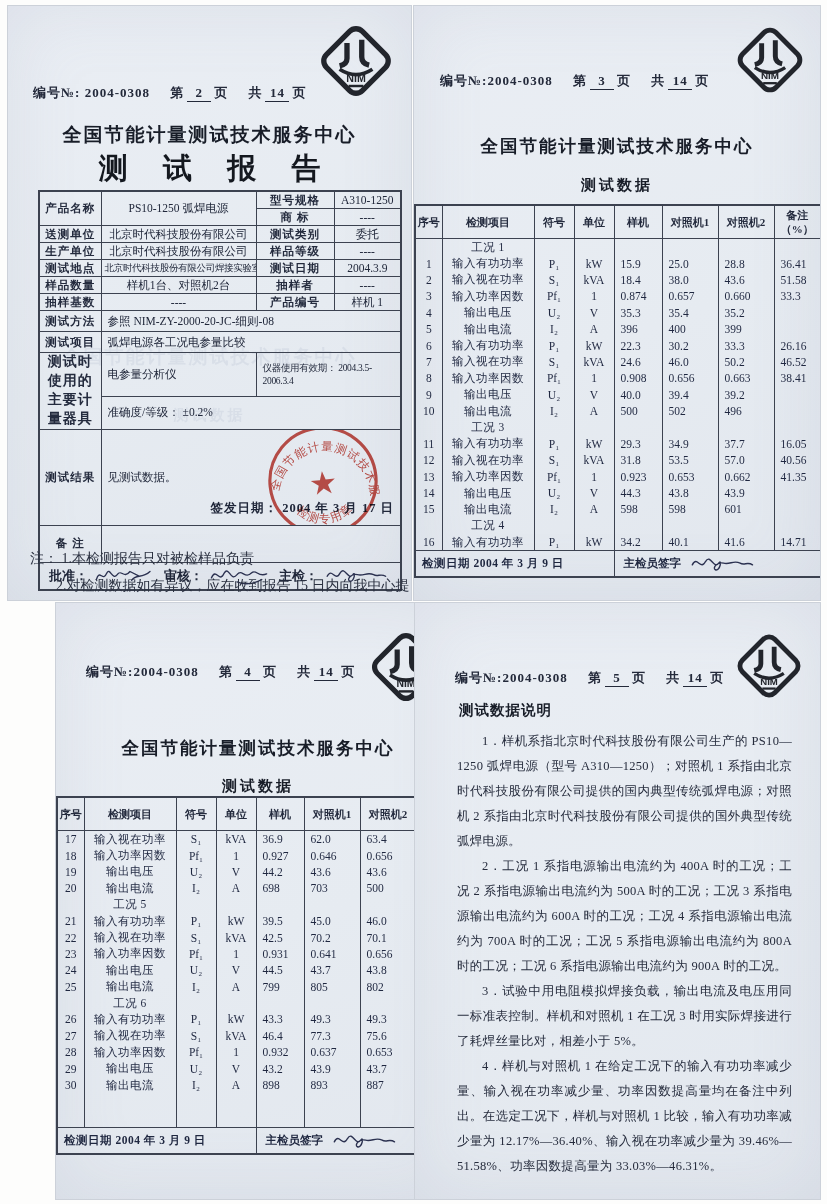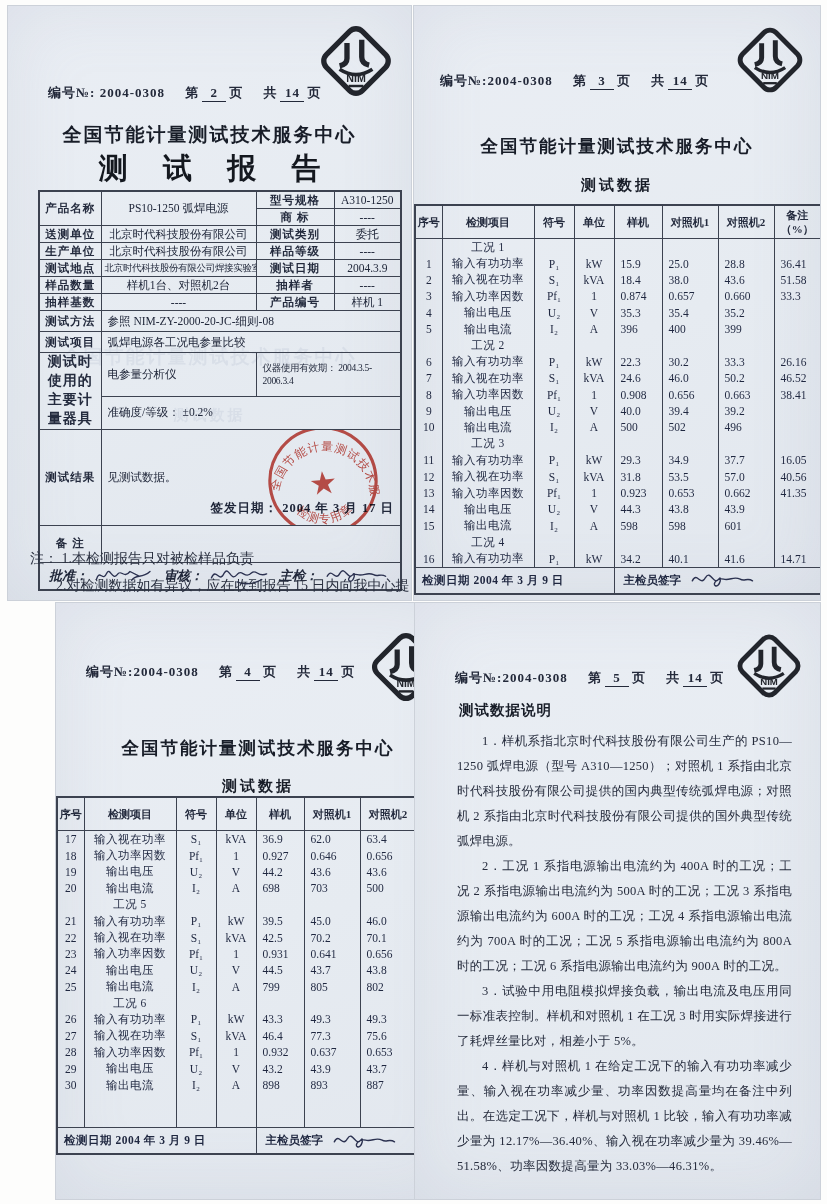--- a/index.html
+++ b/index.html
@@ -18,21 +18,21 @@
   #p4{left:8px;top:603px;width:404px;height:596px;margin-left:48px;}
   #p5{left:415px;top:603px;width:405px;height:596px;}
 
   .nim{position:absolute;}
   #p2 .nim{right:14px;top:14px;width:82px;height:82px;}
   #p3 .nim{right:12px;top:16px;width:76px;height:76px;}
   #p4 .nim{right:14px;top:24px;width:80px;height:80px;}
   #p5 .nim{right:14px;top:26px;width:74px;height:74px;}
 
   .pgnum{position:absolute;font-size:13px;font-weight:bold;letter-spacing:1px;color:#23293a;white-space:nowrap;}
-  #p2 .pgnum{left:40px;top:78px;}
+  #p2 .pgnum{left:25px;top:78px;}
   #p3 .pgnum{left:26px;top:66px;}
   #p4 .pgnum{left:30px;top:60px;}
   #p5 .pgnum{left:40px;top:66px;}
   .pgnum .u{display:inline-block;min-width:20px;text-align:center;border-bottom:1.5px solid #23293a;margin:0 3px;padding:0 2px;}
   .pgnum .g{margin-left:16px;}
 
   .ctitle{position:absolute;left:0;right:0;text-align:center;font-weight:bold;color:#181d28;}
   #p2 .ctitle{top:116px;font-size:19px;letter-spacing:2px;}
   .bigtitle{position:absolute;left:0;right:0;top:143px;text-align:center;
     font-size:29px;font-weight:bold;letter-spacing:14px;text-indent:14px;color:#14181f;}
@@ -45,21 +45,21 @@
   .ghost{position:absolute;left:0;right:0;text-align:center;font-weight:bold;color:#6d7da0;opacity:.10;filter:blur(.6px);}
 
   
   .itable{position:absolute;left:30px;top:184px;width:362px;border-collapse:collapse;table-layout:fixed;
     font-size:11.5px;color:#20273a;border:2px solid #3c4250;}
   .itable td{border:1px solid #3c4250;padding:0 3px;overflow:hidden;vertical-align:middle;}
   .itable .lab{text-align:center;letter-spacing:1px;font-weight:bold;color:#242b3e;}
   .itable .val{text-align:center;}
   .itable .left{text-align:left;padding-left:6px;}
   .r16 td{height:16px;} .r20 td{height:20px;} .r18 td{height:18px;}
-  .r95 td{height:95px;} .r36 td{height:36px;} .r26 td{height:26px;font-style:italic;}
+  .r95 td{height:95px;} .r36 td{height:36px;} .r26 td{height:26px;}
   .tiny{font-size:9.5px;white-space:nowrap;letter-spacing:-.3px;}
   .vcell{position:relative;vertical-align:top;padding-top:4px;}
   .issue{position:absolute;right:6px;bottom:8px;font-size:12.5px;font-weight:bold;letter-spacing:1px;z-index:1;}
   .stamp{position:absolute;right:18px;top:-8px;width:118px;height:118px;transform:rotate(-6deg);
     mix-blend-mode:multiply;z-index:2;opacity:.92;}
   .signrow{display:flex;align-items:center;gap:6px;padding-left:6px;font-weight:bold;font-size:13px;}
   .signrow .sg{flex:0 0 auto;}
   .notes{position:absolute;left:22px;top:540px;font-size:14px;color:#2a3040;line-height:1.9;}
   .notes .n2{margin-left:26px;}
 
@@ -330,30 +330,20 @@
           <tr>
             <td class="c-no">5</td>
             <td class="c-item">输出电流</td>
             <td class="c-sym">I₂</td>
             <td class="c-unit">A</td>
             <td class="c-sample">396</td>
             <td class="c-ref1">400</td>
             <td class="c-ref2">399</td>
             <td class="c-note"></td>
           </tr>
-          <tr class="section-row">
-            <td class="c-no"></td>
-            <td class="c-item">工况 2</td>
-            <td class="c-sym"></td>
-            <td class="c-unit"></td>
-            <td class="c-sample"></td>
-            <td class="c-ref1"></td>
-            <td class="c-ref2"></td>
-            <td class="c-note"></td>
-          </tr>
           <tr>
             <td class="c-no">6</td>
             <td class="c-item">输入有功功率</td>
             <td class="c-sym">P₁</td>
             <td class="c-unit">kW</td>
             <td class="c-sample">22.3</td>
             <td class="c-ref1">30.2</td>
             <td class="c-ref2">33.3</td>
             <td class="c-note">26.16</td>
           </tr>

